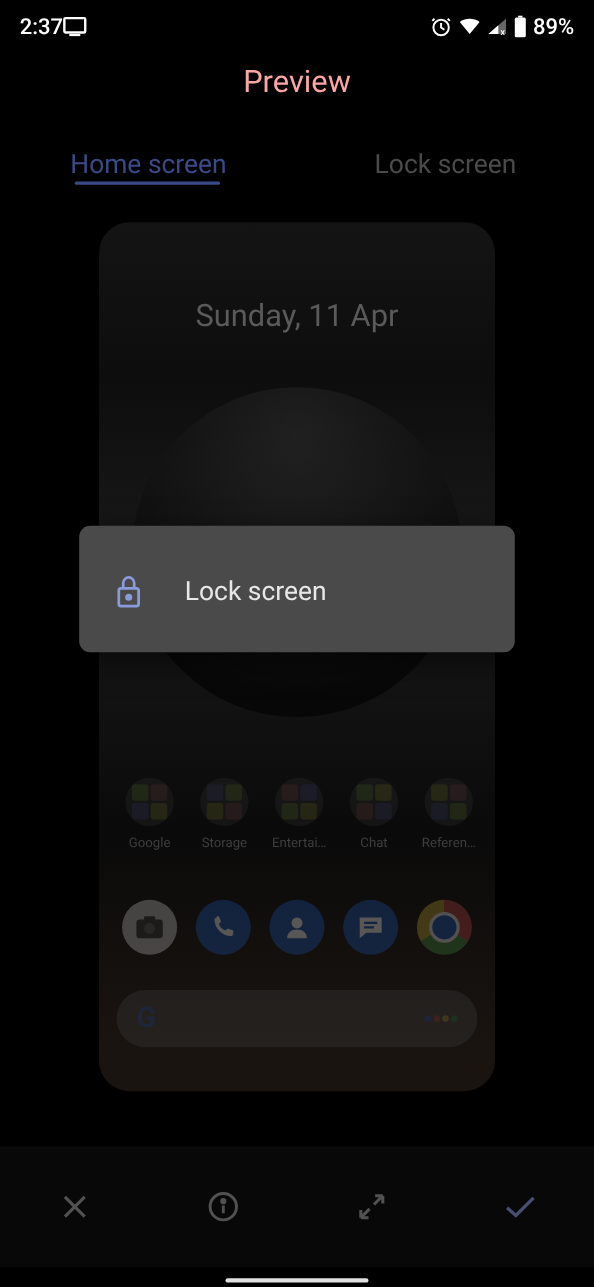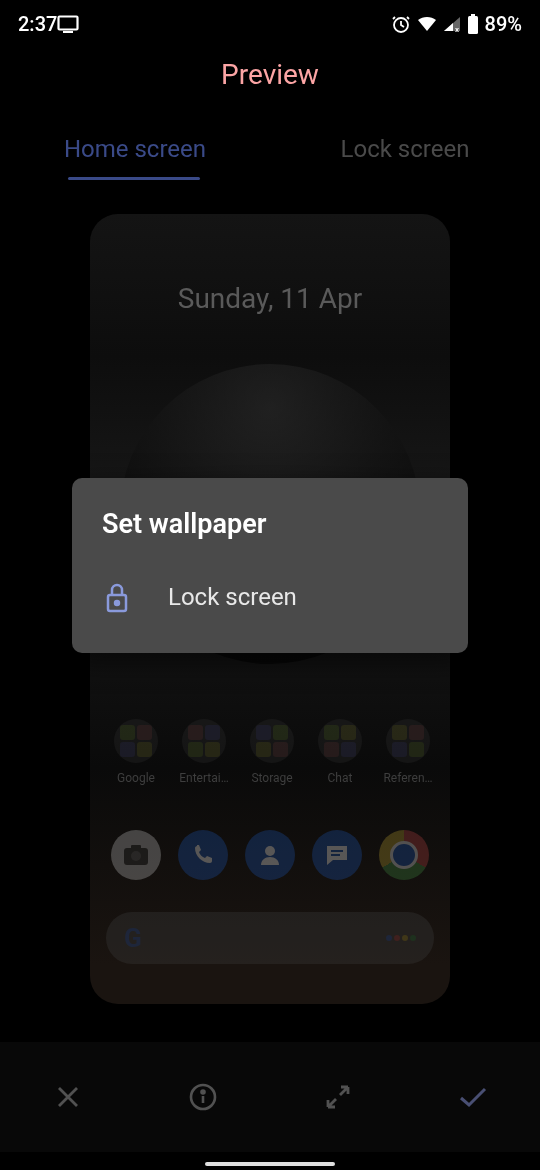--- a/index.html
+++ b/index.html
@@ -8,21 +8,21 @@
   
   .status-bar { display: flex; justify-content: space-between; align-items: center; padding: 8px 18px 4px; height: 44px; font-size: 20px; font-weight: 500; }
   .status-left { display: flex; align-items: center; }
   .status-right { display: flex; align-items: center; gap: 6px; }
 
   
   .page-title { text-align: center; font-size: 28px; font-weight: 400; color: #fca5a5; margin-top: 14px; }
 
   
   .tabs { display: flex; margin-top: 44px; }
-  .tab { flex: 1; text-align: center; font-size: 24px; padding-bottom: 14px; }
+  .tab { flex: 1; text-align: center; font-size: 24px; padding-bottom: 2px; }
   .tab-home { color: #3a4a88; }
   .tab-lock { color: #4a4a4a; }
   .tab-underline { height: 3px; width: 132px; background: #3a4a88; margin-left: 68px; border-radius: 2px; }
 
   
   .preview-card { width: 360px; height: 790px; margin: 34px auto 0; background: linear-gradient(180deg, #141414 0%, #0d0d0d 18%, #1a1a1a 40%, #0a0a0a 70%, #1a1410 95%); border-radius: 28px; position: relative; overflow: hidden; }
   .preview-date { text-align: center; font-size: 28px; color: #5a5a5a; margin-top: 68px; font-weight: 400; }
   .sphere { position: absolute; top: 150px; left: 50%; transform: translateX(-50%); width: 300px; height: 300px; border-radius: 50%; background: radial-gradient(circle at 50% 15%, #2a2a2a 0%, #141414 40%, #000 80%); opacity: 0.6; }
 
   
@@ -125,35 +125,35 @@
       <div class="folder-icon">
           <span class="fi1"></span>
           <span class="fi2"></span>
           <span class="fi3"></span>
           <span class="fi4"></span>
         </div>
       <div class="folder-label">Google</div>
     </div>
     <div class="folder">
       <div class="folder-icon">
+          <span class="fi3"></span>
+          <span class="fi1"></span>
+          <span class="fi4"></span>
+          <span class="fi2"></span>
+        </div>
+      <div class="folder-label">Storage</div>
+    </div>
+    <div class="folder">
+      <div class="folder-icon">
           <span class="fi2"></span>
           <span class="fi3"></span>
           <span class="fi1"></span>
           <span class="fi4"></span>
         </div>
       <div class="folder-label">Entertai…</div>
-    </div>
-    <div class="folder">
-      <div class="folder-icon">
-          <span class="fi3"></span>
-          <span class="fi1"></span>
-          <span class="fi4"></span>
-          <span class="fi2"></span>
-        </div>
-      <div class="folder-label">Storage</div>
     </div>
     <div class="folder">
       <div class="folder-icon">
           <span class="fi1"></span>
           <span class="fi4"></span>
           <span class="fi2"></span>
           <span class="fi3"></span>
         </div>
       <div class="folder-label">Chat</div>
     </div>
@@ -202,21 +202,20 @@
     <span class="assistant-dots">
         <span class="ad1"></span>
         <span class="ad2"></span>
         <span class="ad3"></span>
         <span class="ad4"></span>
       </span>
   </div>
 </div>
 
 <div class="dialog">
-  <div class="dialog-title">Set wallpaper</div>
   <div class="dialog-option">
     <span class="opt-icon">
       <svg width="24" height="30" viewBox="0 0 24 30" fill="none" stroke="#8a9adc" stroke-width="2.5">
           <rect x="3" y="12" width="18" height="16" rx="2"></rect>
           <path d="M7 12V7a5 5 0 0110 0v5"></path>
           <circle cx="12" cy="20" r="2" fill="#8a9adc"></circle>
         </svg>
     </span>
     <span class="opt-text">Lock screen</span>
   </div>

